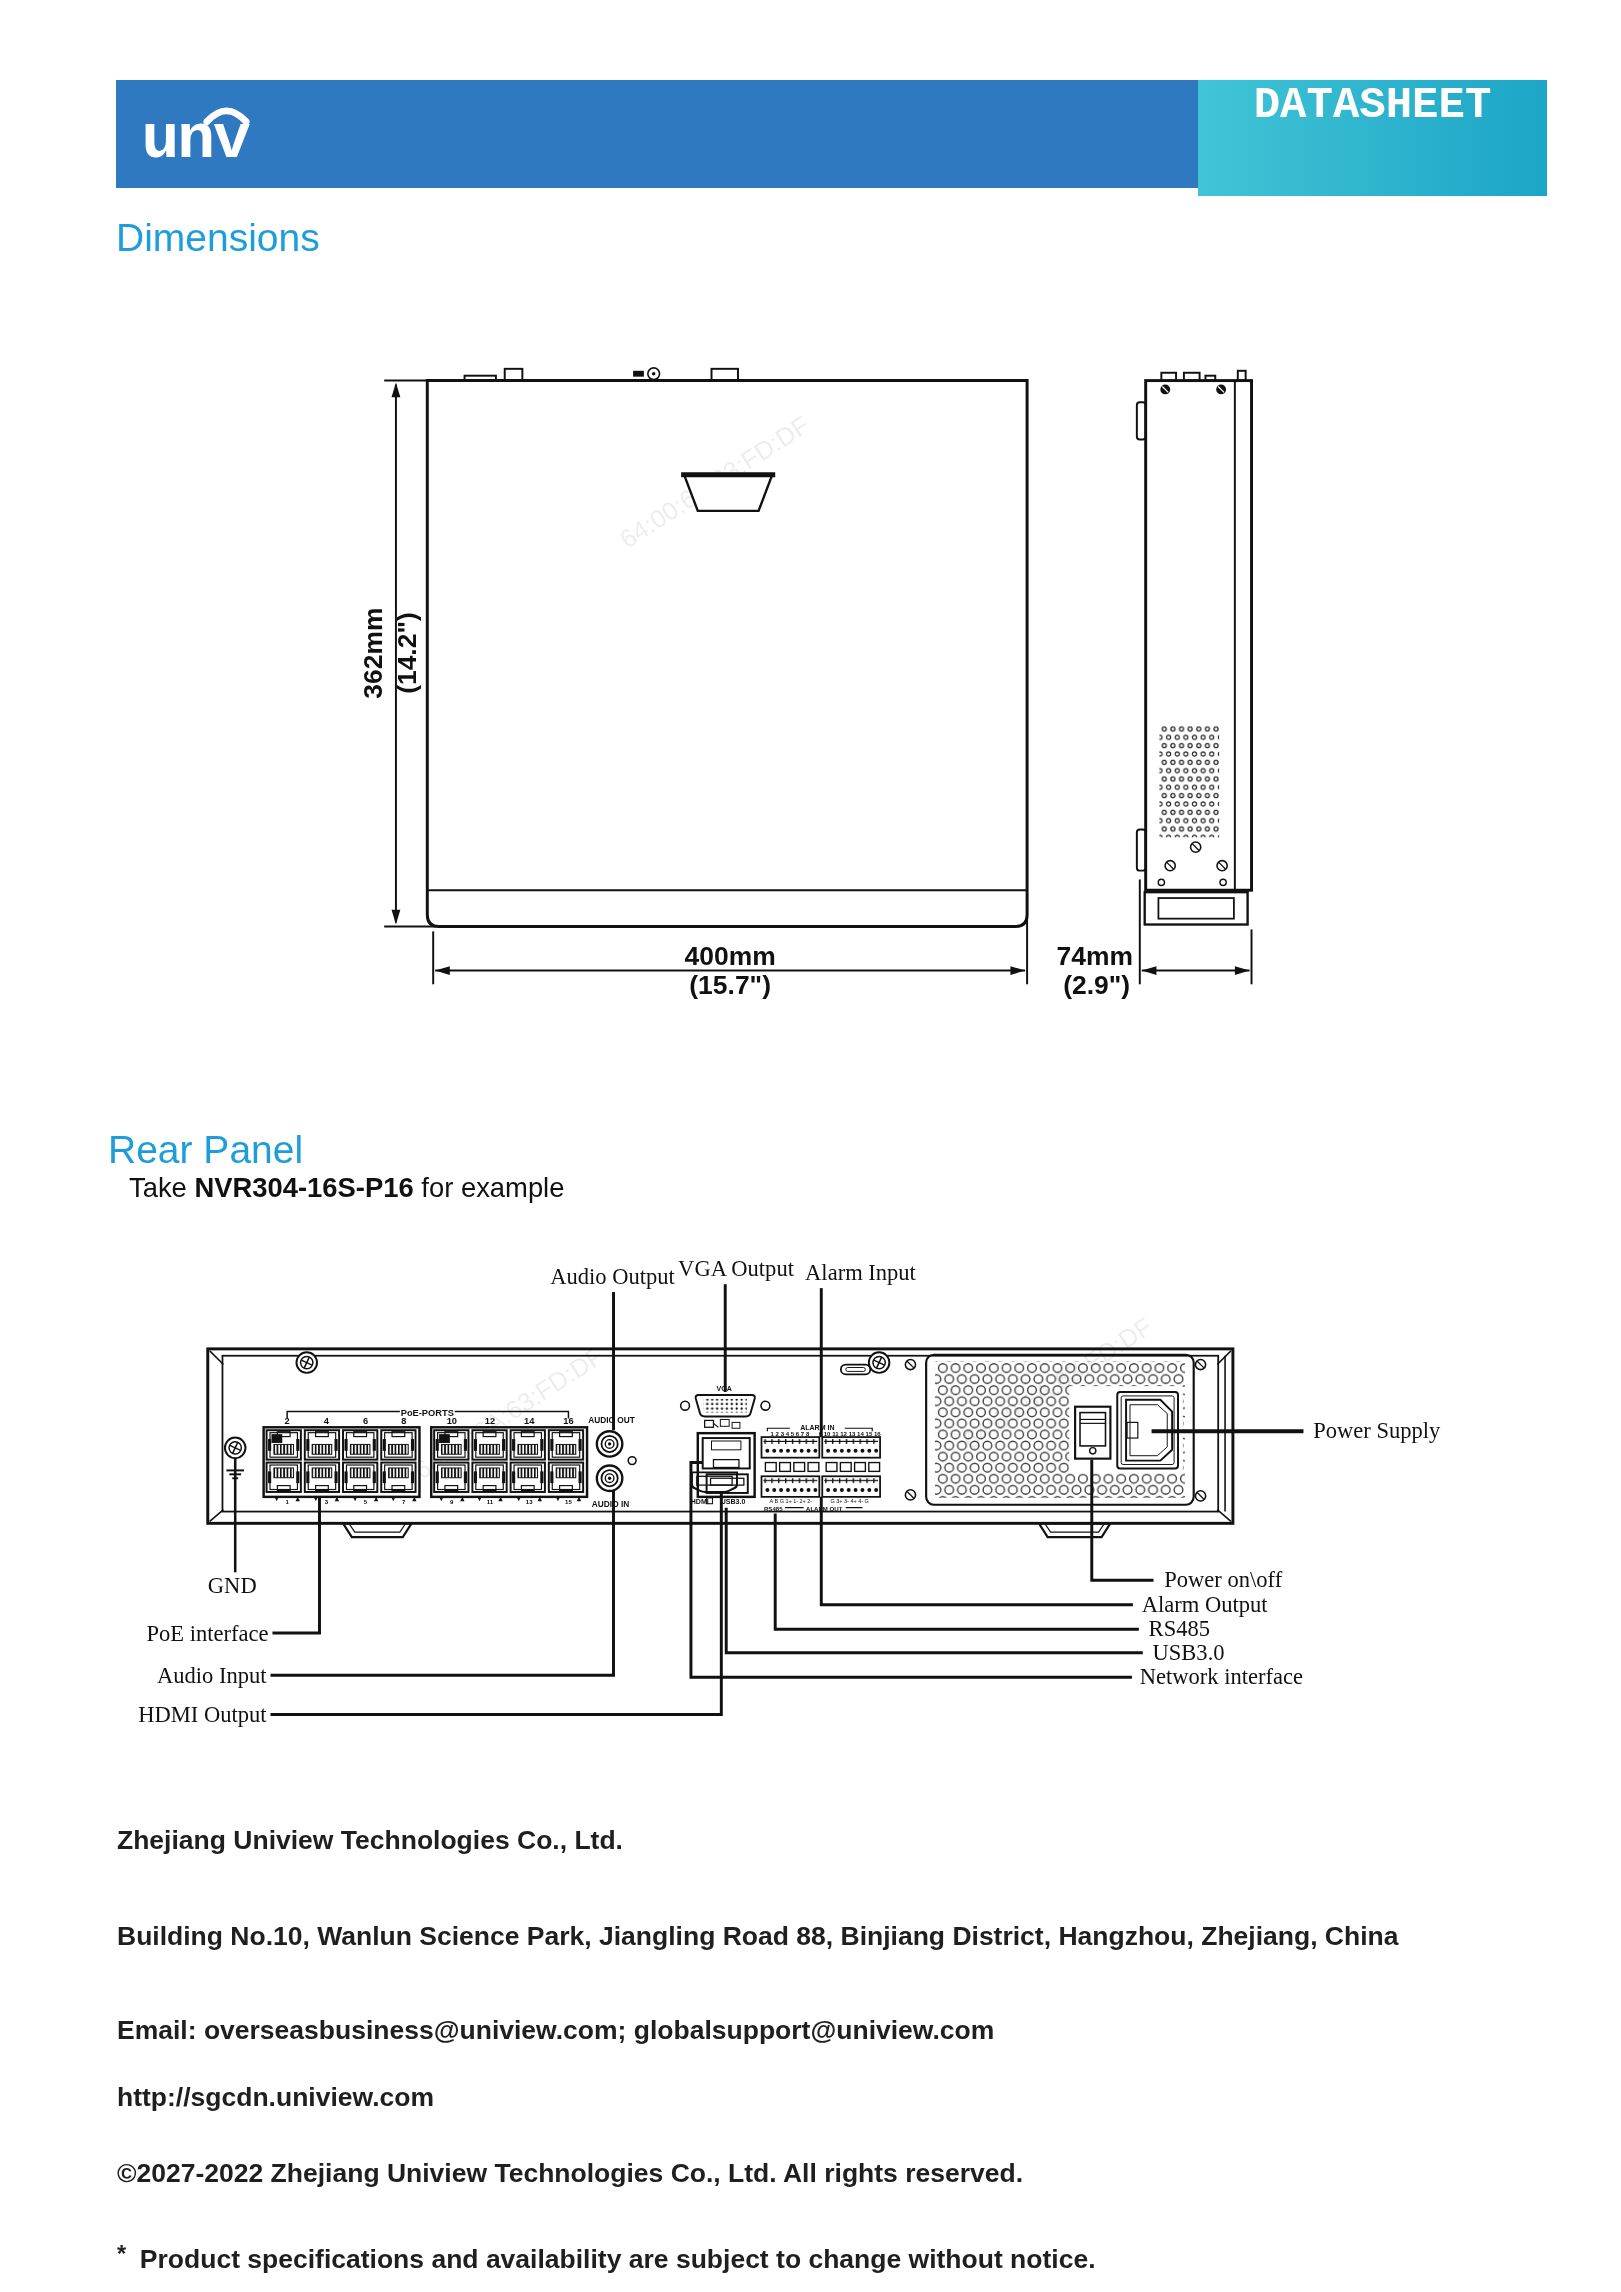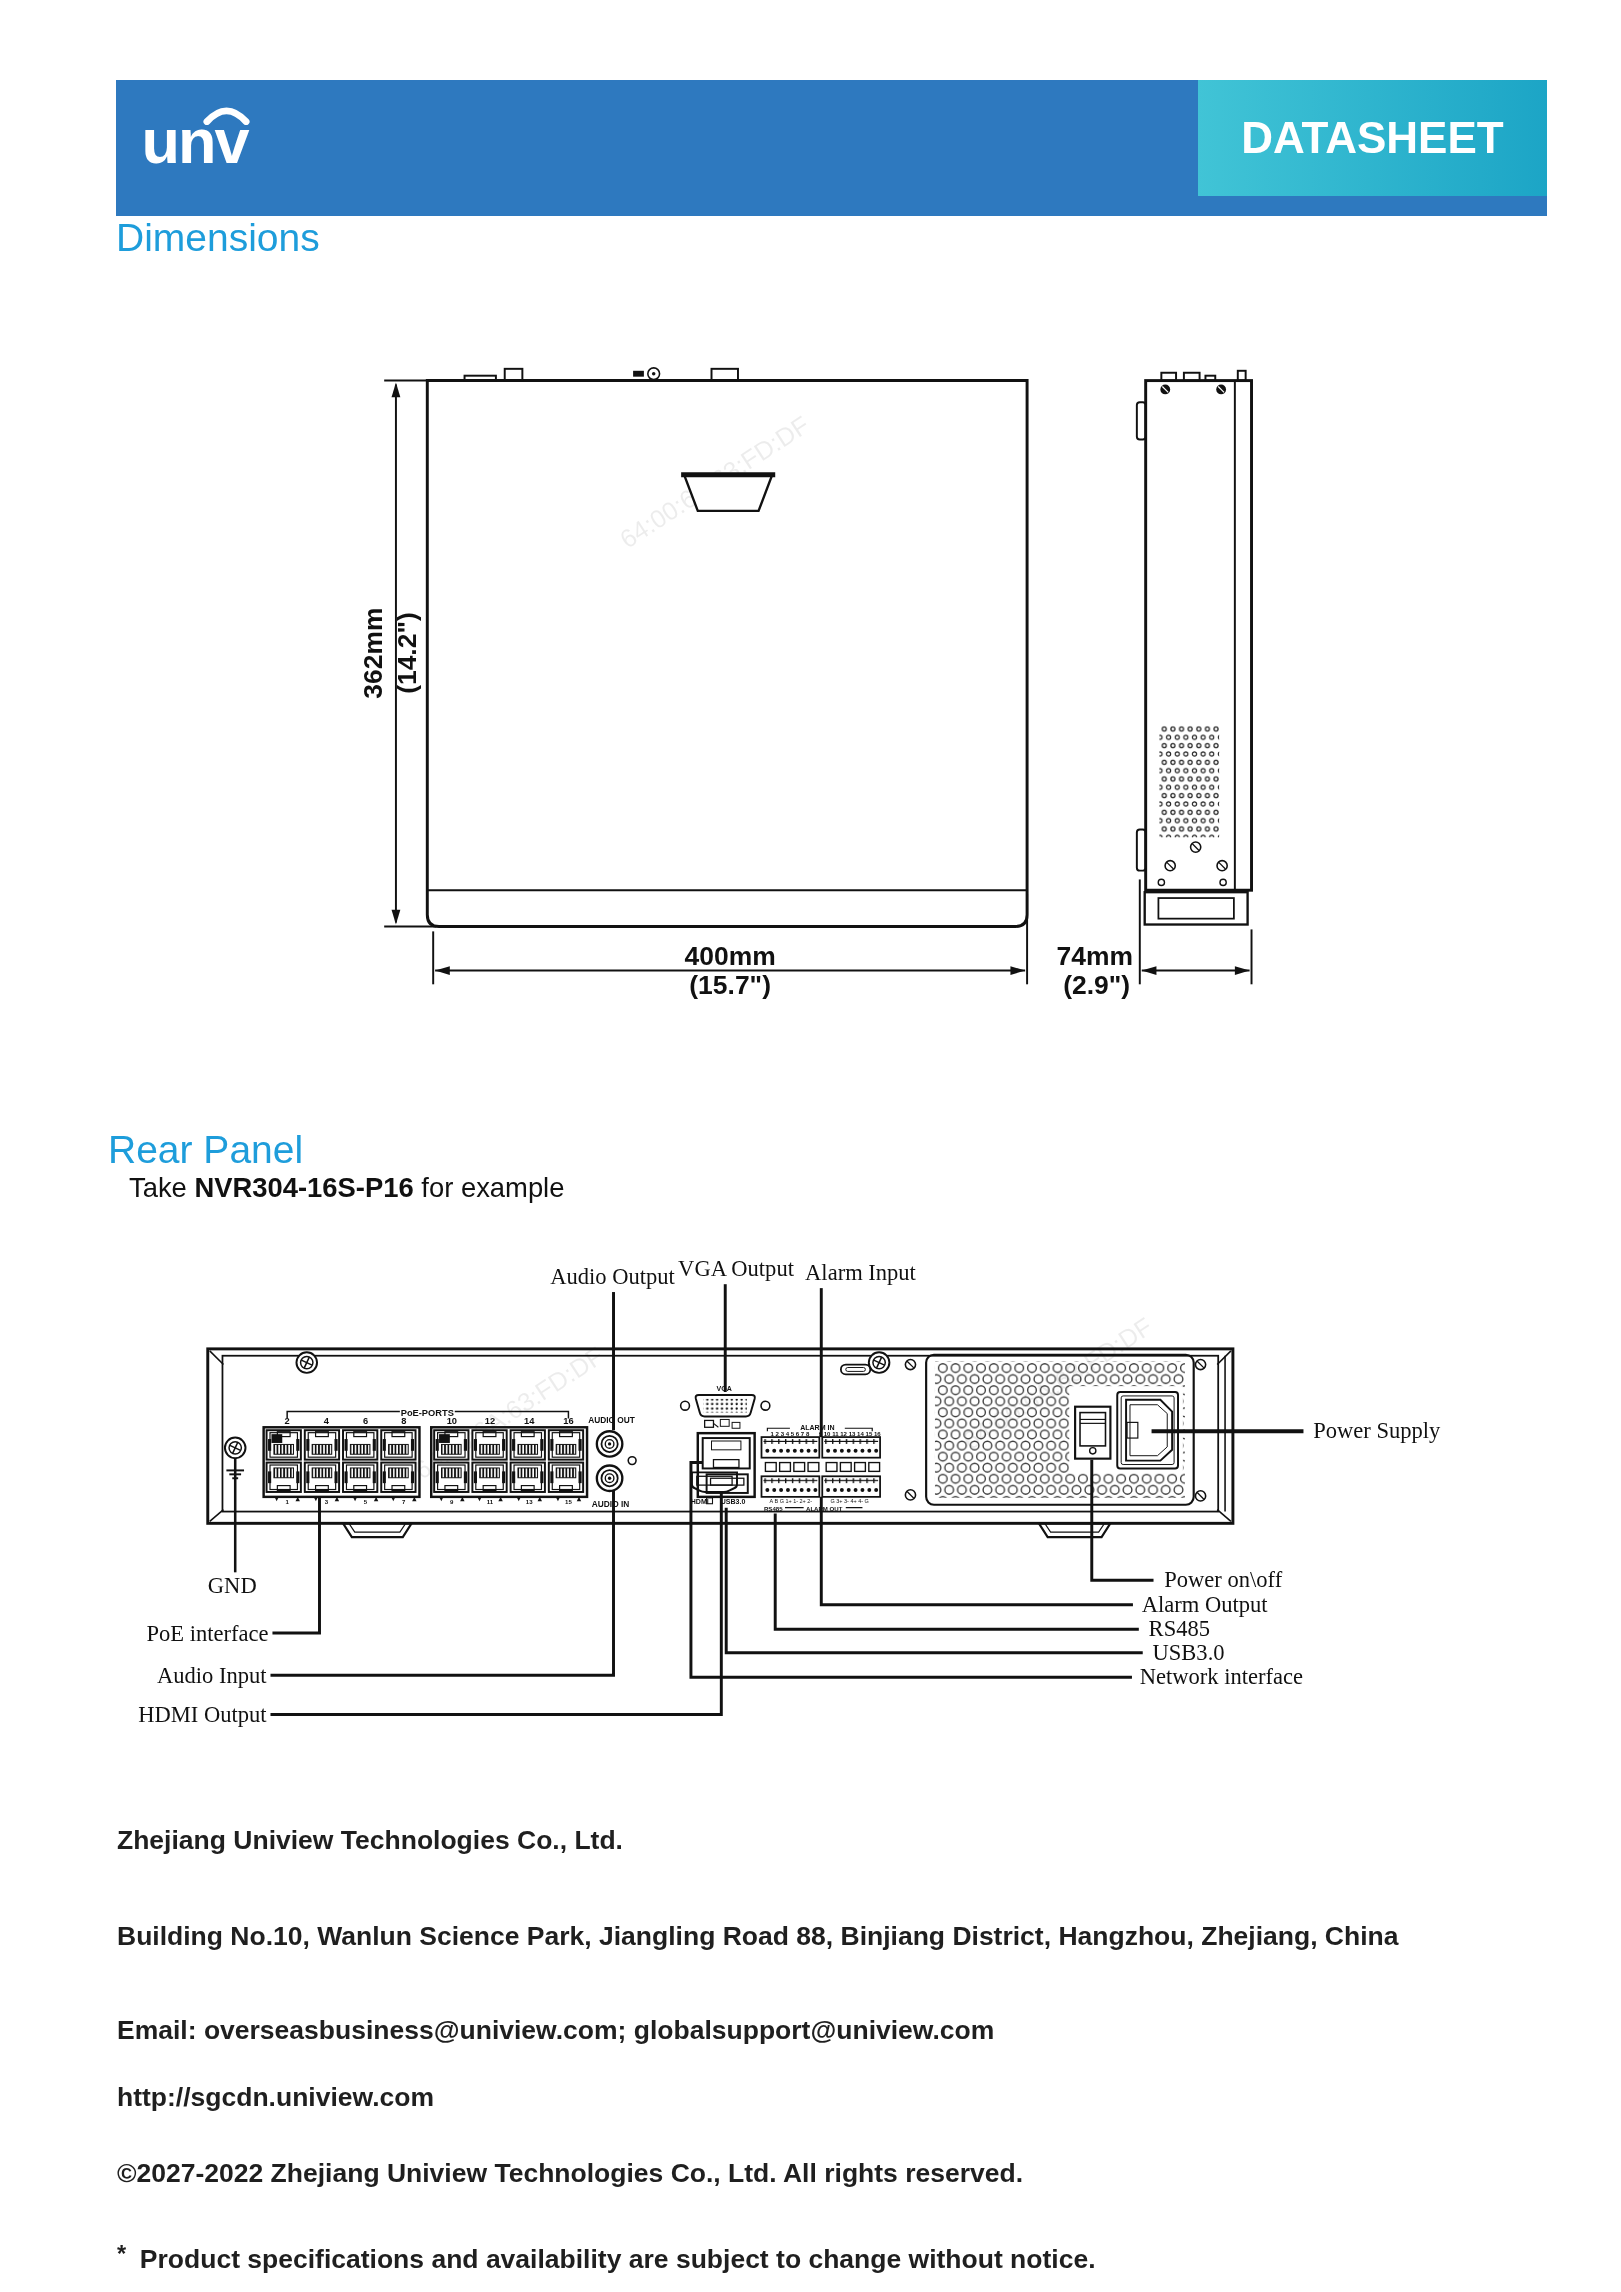--- a/index.html
+++ b/index.html
@@ -1,24 +1,24 @@
 <!DOCTYPE html>
 <html><head>
 <meta charset="utf-8">
 <style>
   html,body{margin:0;padding:0;background:#fff;}
   body{width:1621px;height:2293px;position:relative;font-family:"Liberation Sans",sans-serif;overflow:hidden;}
   .abs{position:absolute;}
 
   
-  #banner{left:116px;top:80px;width:1431px;height:136px;background:#2e79bf;}
+  #banner{left:116px;top:80px;width:1431px;height:108px;background:#2e79bf;font-family:Liberation Mono, monospace;}
   #logo{left:25.5px;top:19.6px;width:157px;height:82px;color:#fff;font-size:63px;font-weight:bold;letter-spacing:-2px;line-height:82px;}
   #logo-arc{left:61px;top:5.9px;}
   #badge{left:1082px;top:0;width:349px;height:116px;background:linear-gradient(90deg,#41c4d6,#1ca5c6);
-         color:#fff;font-size:44px;font-weight:600;display:flex;align-items:center;justify-content:center;
+         color:#fff;font-size:44px;font-weight:600;display:flex;align-items:flex-start;justify-content:center;
          letter-spacing:0px;transform-origin:center;}
   .sect-title{font-size:39px;color:#1e9ddb;}
   #dims-title{left:116px;top:216px;text-align:center;}
   #rear-title{left:108px;top:1088px;margin-top:40px;}
   #example{left:117px;top:1172px;font-size:27.4px;color:#111;margin-left:12px;}
   #example .bold{font-weight:bold;}
 
   
   .foot{left:117px;color:#1f1f1f;font-size:26.5px;white-space:nowrap;font-weight:bold;}
   #f-company{top:1825px;font-weight:bold;text-align:center;}

